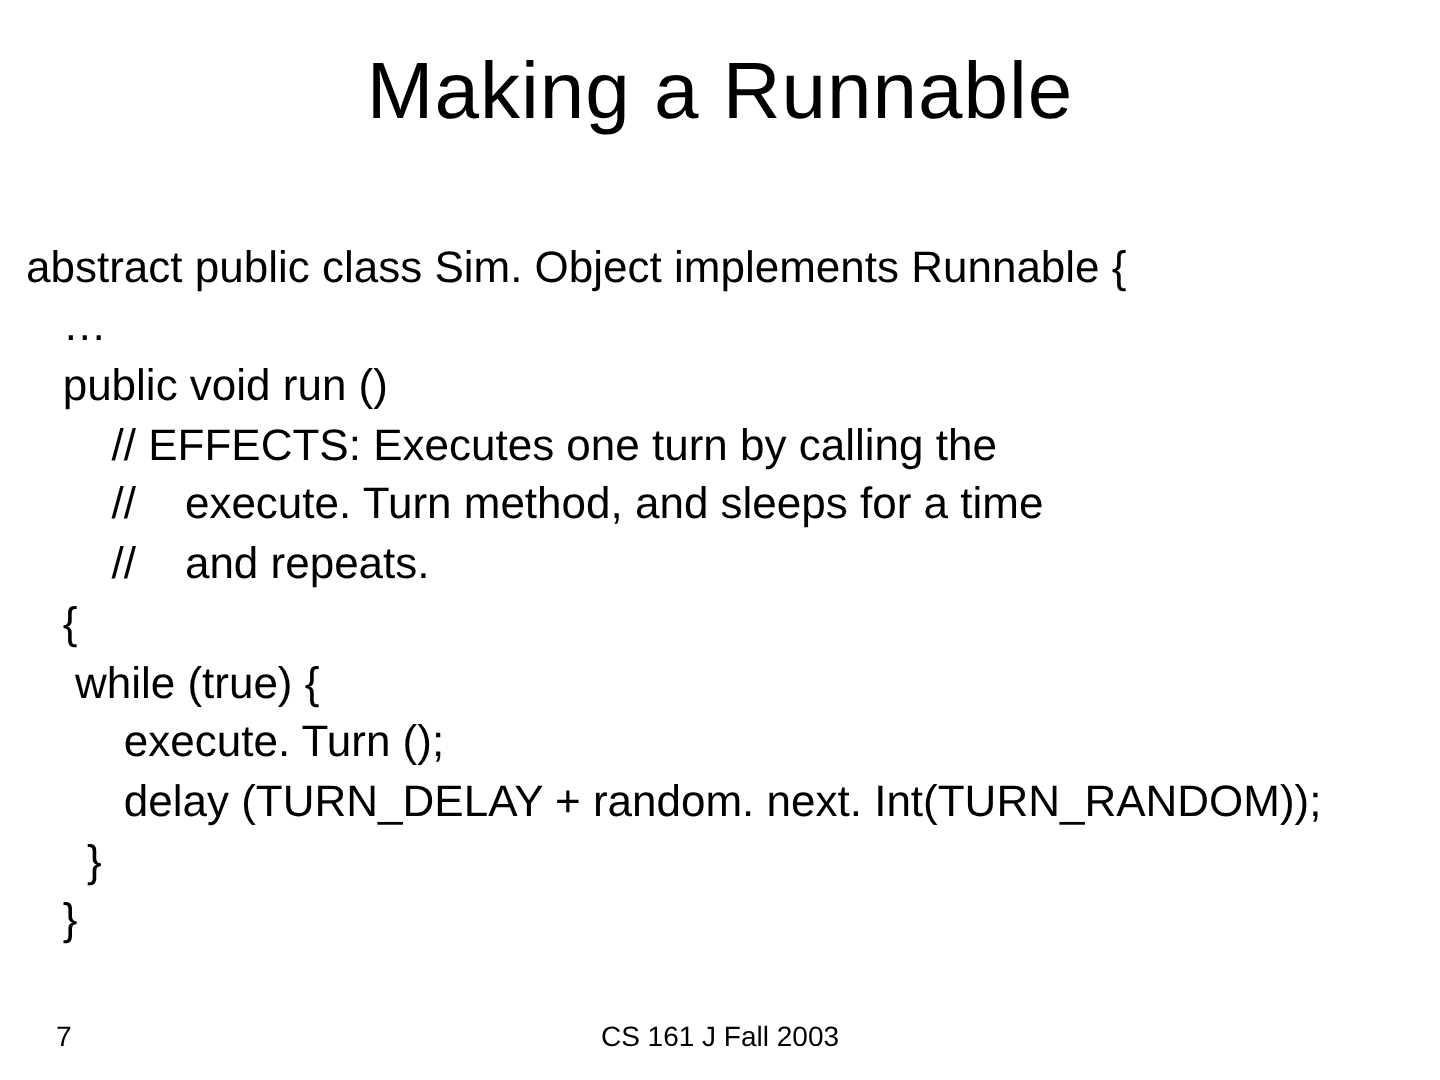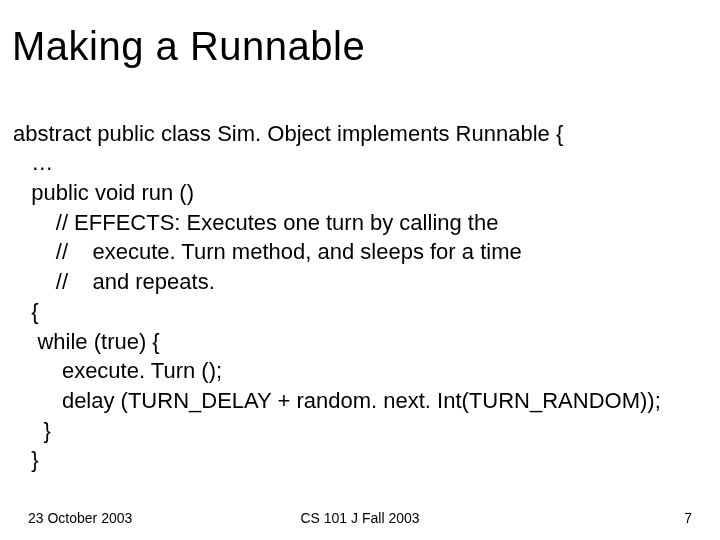--- a/index.html
+++ b/index.html
@@ -1,18 +1,18 @@
 <!DOCTYPE html>
 <html><head>
 <meta charset="utf-8">
 <style>
   * { margin: 0; padding: 0; box-sizing: border-box; }
   html, body { width: 720px; height: 540px; background: #fff; color: #000; font-family: Arial, Helvetica, sans-serif; }
   .slide { width: 720px; height: 540px; position: relative; padding: 24px 12px 16px 12px; }
-  .title { font-size: 40px; font-weight: 400; margin-bottom: 20px; letter-spacing: 0.5px; }
+  .title { font-size: 40px; font-weight: 400; text-align: center; margin-bottom: 20px; letter-spacing: 0.5px; }
   .code { font-family: "Tahoma", "Verdana", Arial, sans-serif; font-size: 22px; line-height: 1.35; white-space: pre; margin-left: 1px; }
   .footer { position: absolute; bottom: 14px; left: 0; width: 100%; font-size: 14px; display: flex; justify-content: space-between; padding: 0 28px; }
   .footer-center { position: absolute; left: 50%; transform: translateX(-50%); }
 </style>
 </head>
 <body>
 
 <div class="slide">
   <h1 class="title">Making a Runnable</h1>
 
@@ -24,17 +24,16 @@
 <span>       //    execute. Turn method, and sleeps for a time</span>
 <span>       //    and repeats.</span>
 <span>   {</span>
 <span>    while (true) {</span>
 <span>        execute. Turn ();</span>
 <span>        delay (TURN_DELAY + random. next. Int(TURN_RANDOM));</span>
 <span>     }</span>
 <span>   }</span></div>
 
   <div class="footer">
-    <span>23 October 2003</span>
-    <span class="footer-center">CS 101 J Fall 2003</span>
+    <span class="footer-center">CS 161 J Fall 2003</span>
     <span>7</span>
   </div>
 </div>
 
 </body></html>

